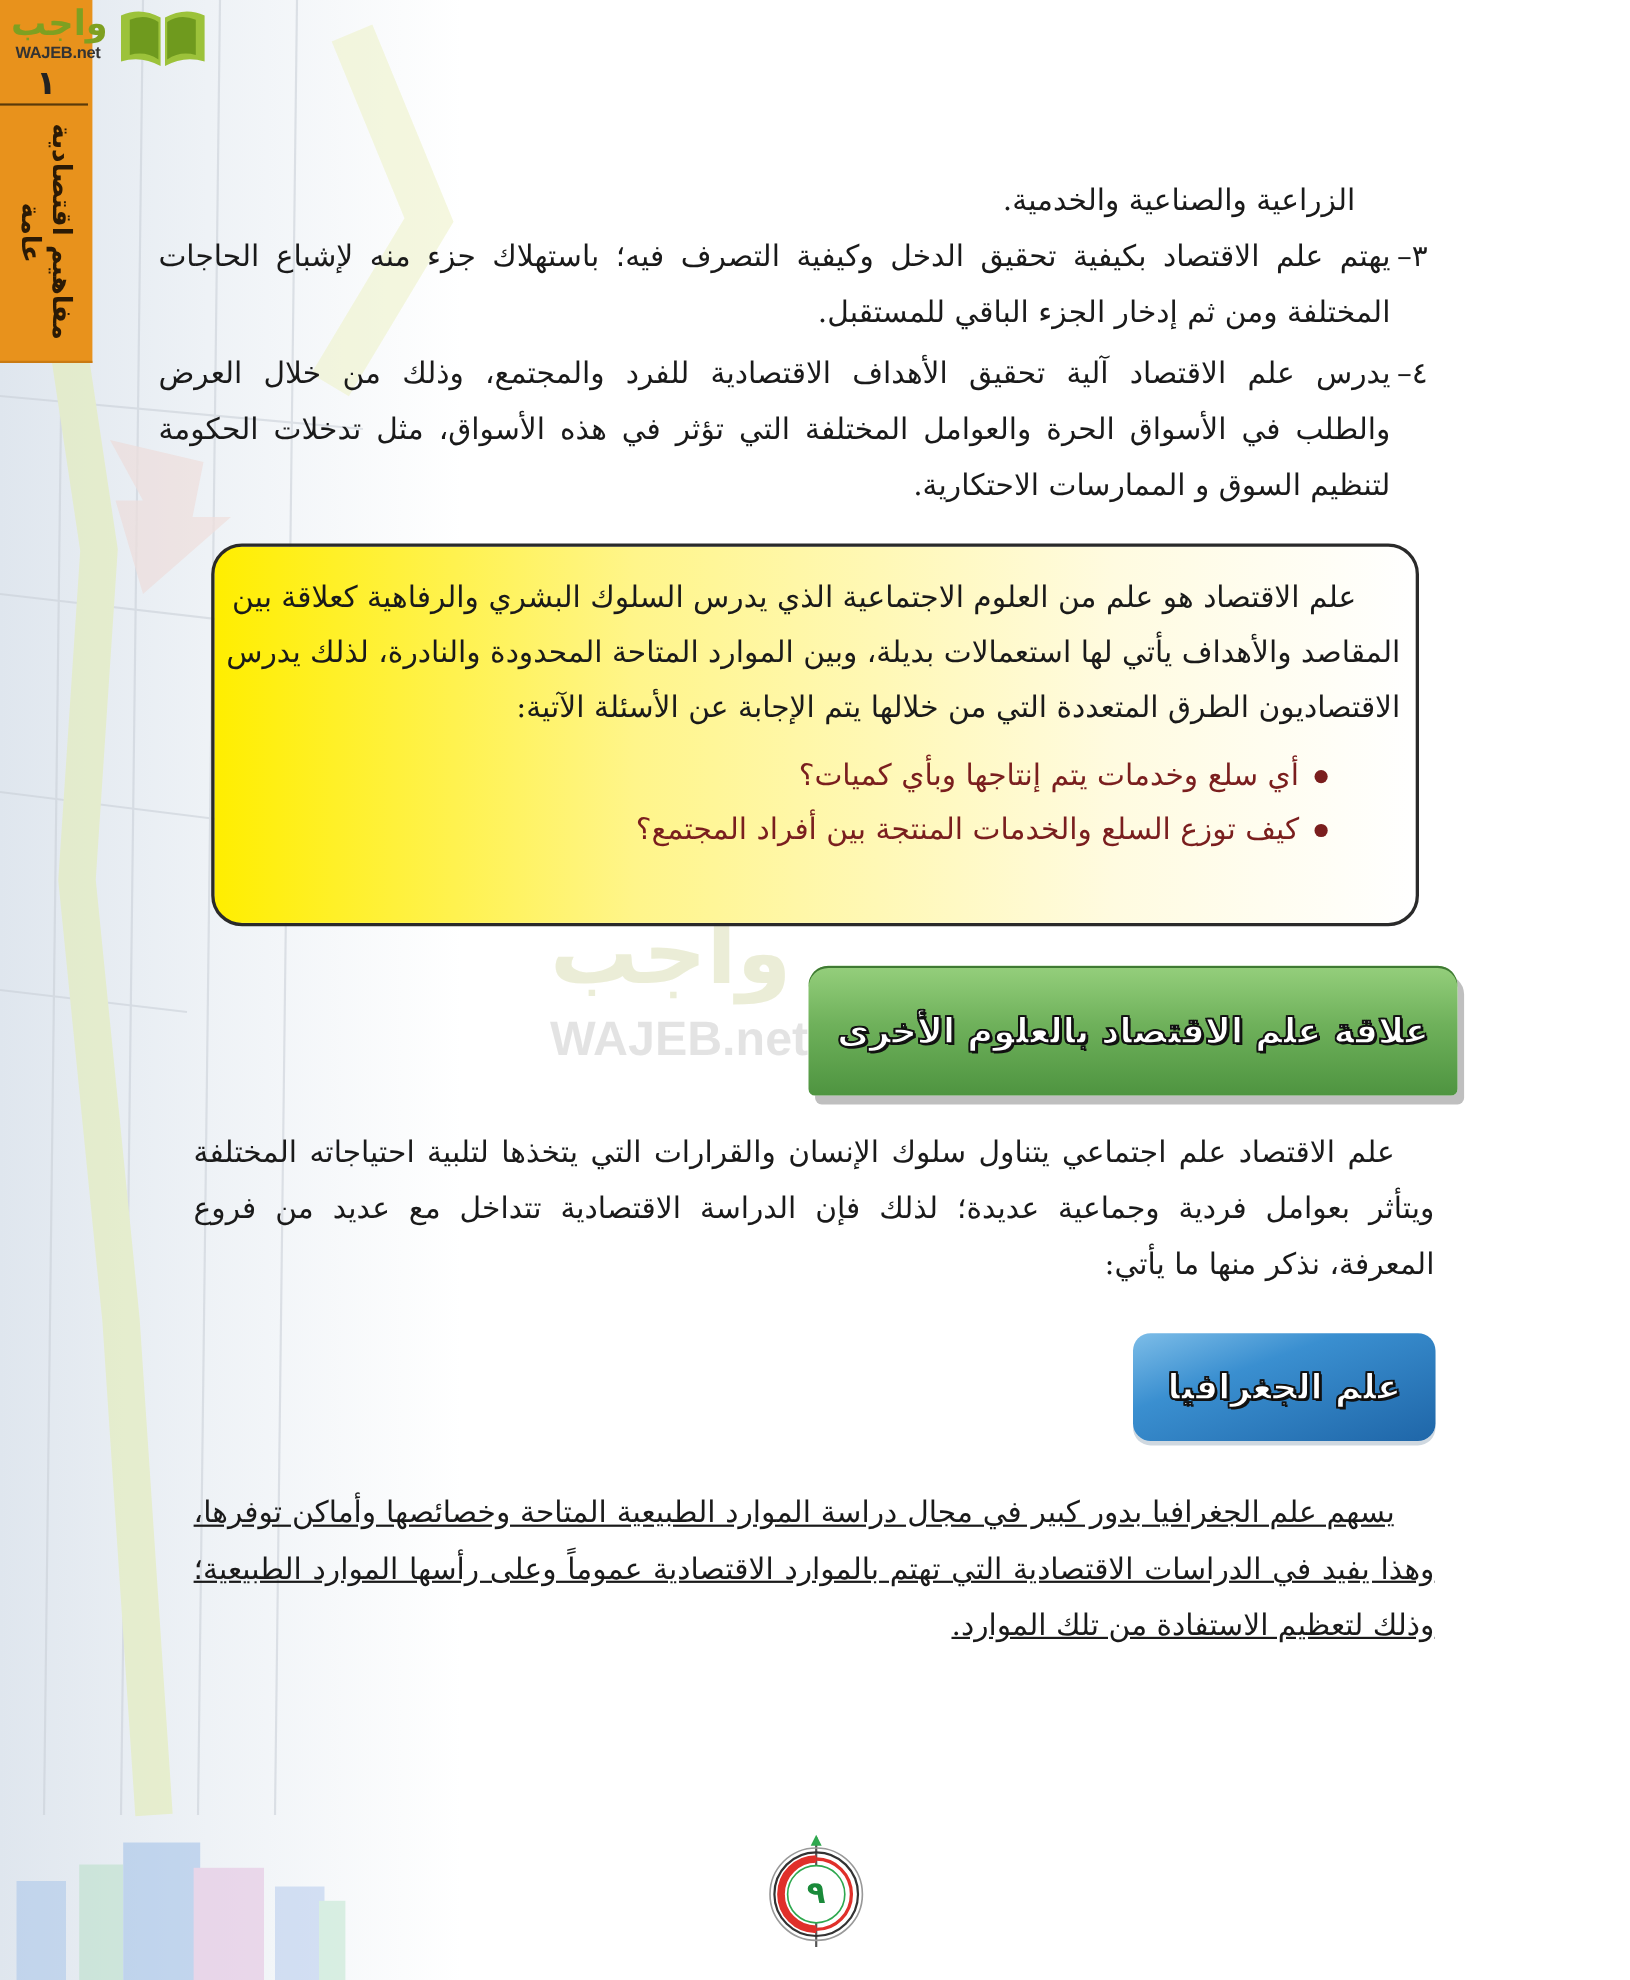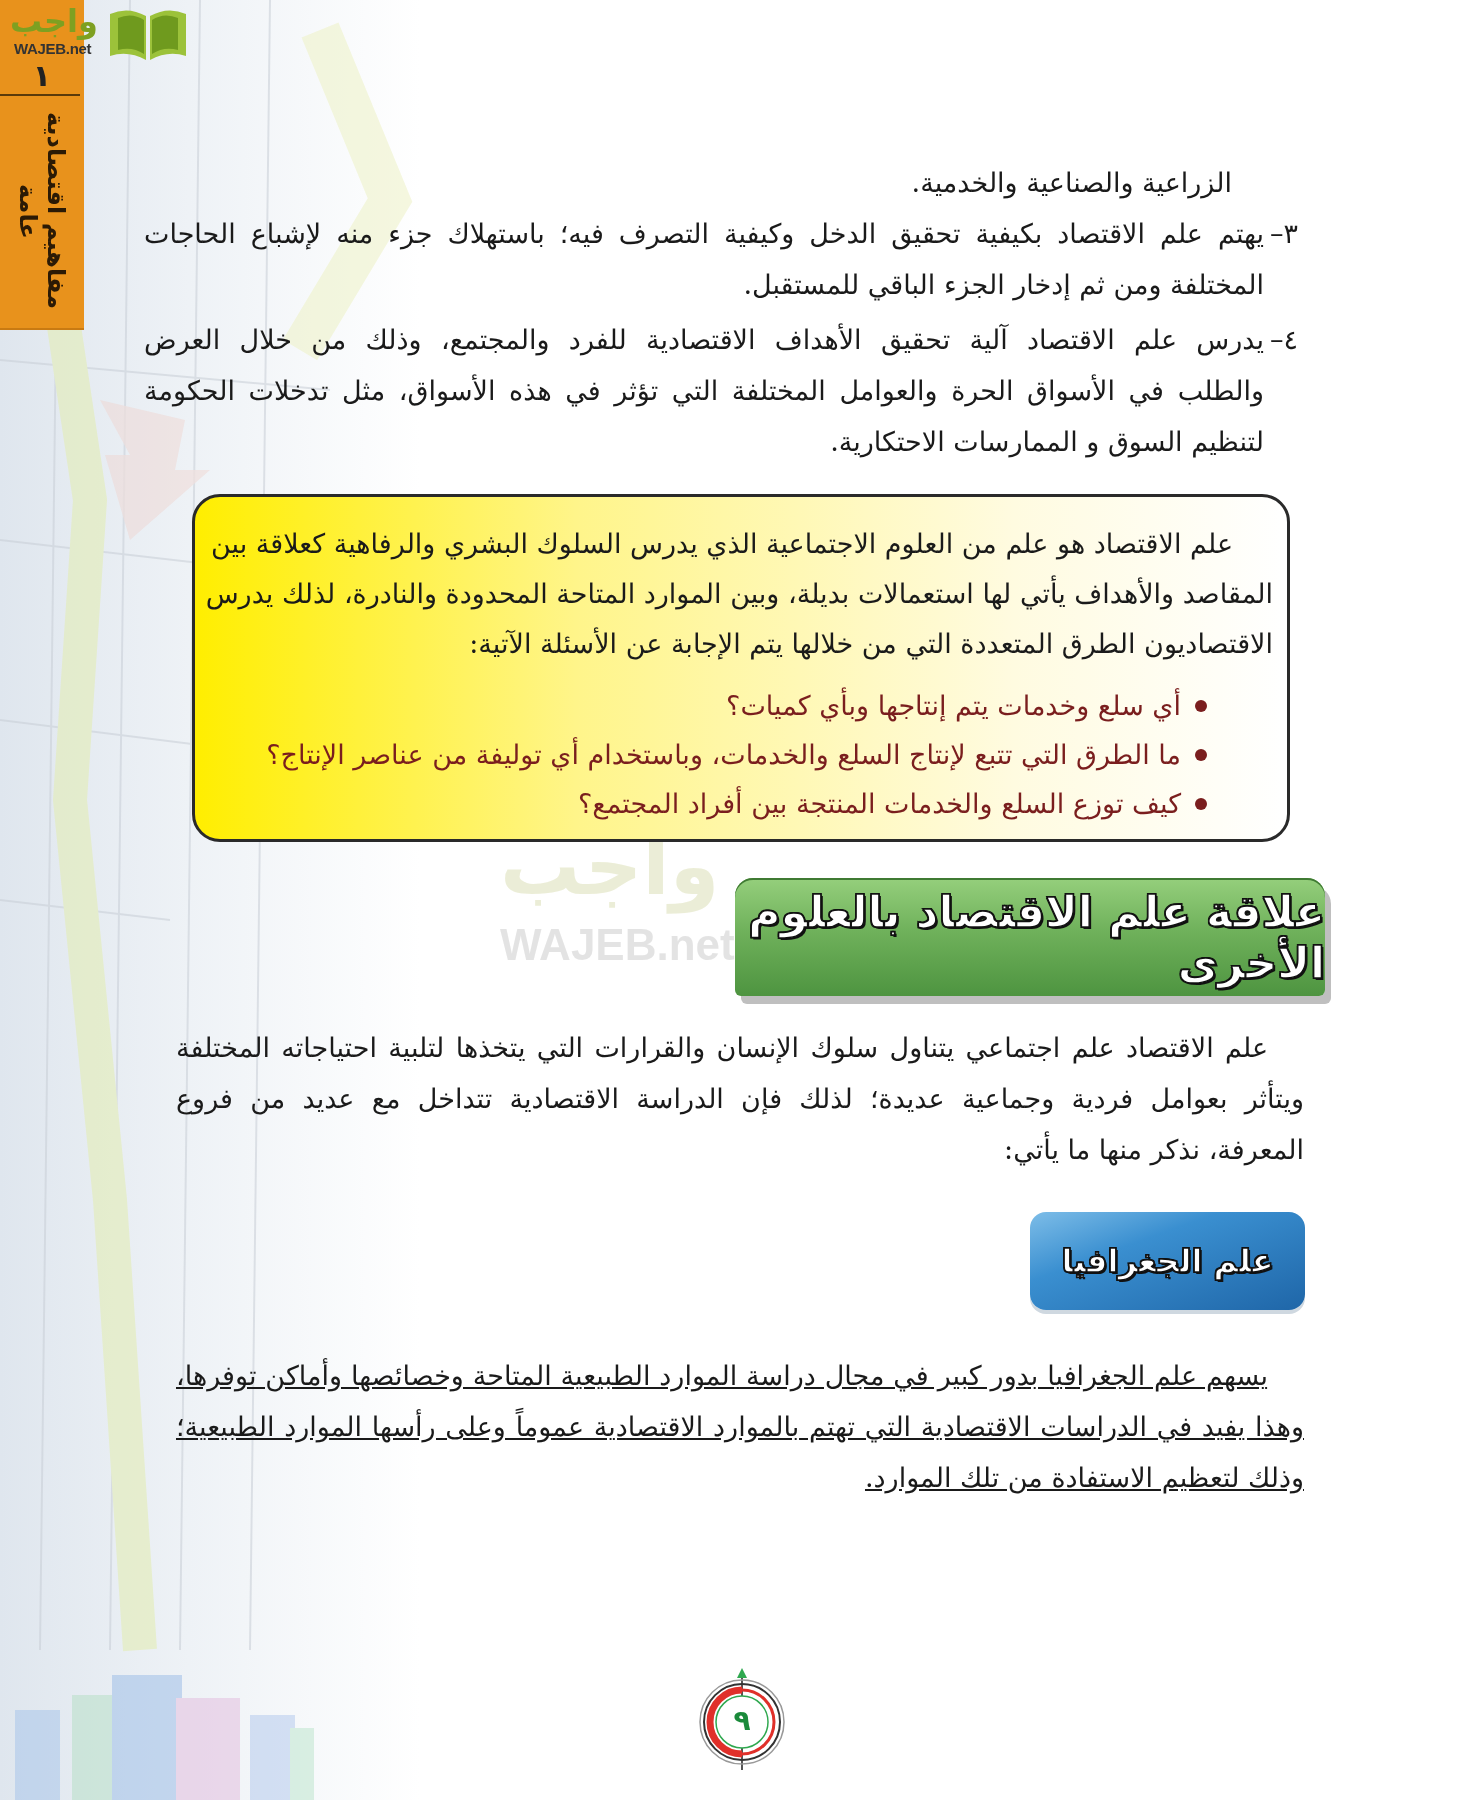--- a/index.html
+++ b/index.html
@@ -78,21 +78,21 @@
     display:flex; align-items:center; justify-content:center;
     font-family:"DejaVu Sans", sans-serif; font-weight:bold; color:#ffffff;
     -webkit-text-stroke:1.4px #111;
     text-shadow: 2px 2px 0 #111, -1px -1px 0 #111, 1px -1px 0 #111, -1px 1px 0 #111;
   }
   .sec-green {
     left:735px; top:878px; width:590px; height:118px;
     background:linear-gradient(180deg,#95cf7c 0%,#6fb15b 45%,#4e9440 100%);
     border-radius:18px 18px 6px 6px;
     box-shadow: 6px 8px 0 #bfbfbf, 0 2px 0 #3f7a33 inset;
-    font-size:44px;
+    font-size:32px;
   }
   .sec-blue {
     left:1030px; top:1212px; width:275px; height:98px;
     background:linear-gradient(160deg,#7dbde8 0%,#3a8fd0 35%,#1f66a8 100%);
     border-radius:16px;
     box-shadow:0 4px 0 #cfd8e0;
     font-size:32px;
   }
 
   .rel-para { right:178px; top:1022px; width:1128px; }
@@ -178,24 +178,20 @@
     <span class="line">المقاصد والأهداف يأتي لها استعمالات بديلة، وبين الموارد المتاحة المحدودة والنادرة، لذلك يدرس</span>
     <span class="line last">الاقتصاديون الطرق المتعددة التي من خلالها يتم الإجابة عن الأسئلة الآتية:</span>
   </div>
   <ul class="q-list">
     <li>
         <span class="bullet"></span>
         <span>أي سلع وخدمات يتم إنتاجها وبأي كميات؟</span>
       </li>
     <li>
         <span class="bullet"></span>
-        <span>ما الطرق التي تتبع لإنتاج السلع والخدمات، وباستخدام أي توليفة من عناصر الإنتاج؟</span>
-      </li>
-    <li>
-        <span class="bullet"></span>
         <span>كيف توزع السلع والخدمات المنتجة بين أفراد المجتمع؟</span>
       </li>
   </ul>
 </div>
 
 <div class="watermark">
   <span class="wm-ar">واجب</span>
   <span class="wm-en">WAJEB.net</span>
 </div>
 

